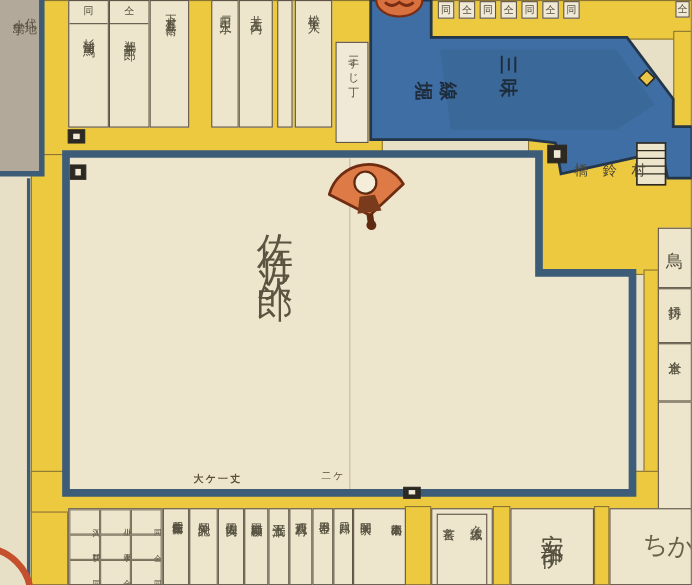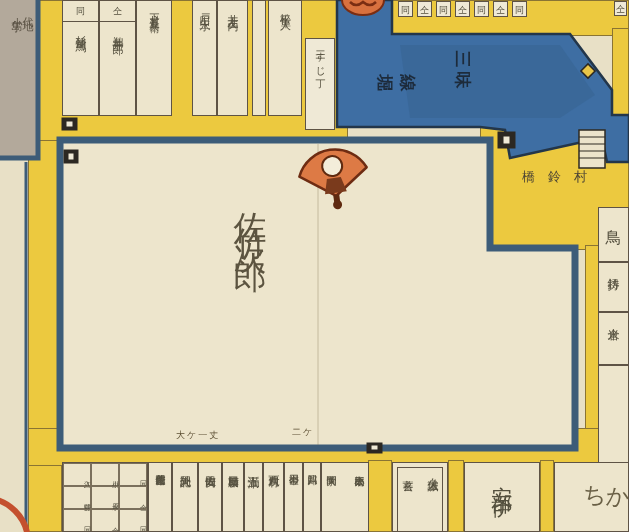--- a/index.html
+++ b/index.html
@@ -131,24 +131,24 @@
   <div class="tbox" style="left:436px;top:1px;width:15px;height:16px;line-height:16px;">同</div>
   <div class="tbox" style="left:455px;top:1px;width:15px;height:16px;line-height:16px;">仝</div>
   <div class="tbox" style="left:474px;top:1px;width:15px;height:16px;line-height:16px;">同</div>
   <div class="tbox" style="left:493px;top:1px;width:15px;height:16px;line-height:16px;">仝</div>
   <div class="tbox" style="left:512px;top:1px;width:15px;height:16px;line-height:16px;">同</div>
   <div class="tbox" style="left:614px;top:1px;width:13px;height:15px;line-height:15px;">仝</div>
 
   <span class="wl" style="left:440px;top:60px;width:44px;">三味</span>
   <span class="wl" style="left:376px;top:62px;width:40px;">線堀</span>
 
-  <span class="rnote" style="left:522px;top:146px;font-size:13px;letter-spacing:13px;color:#4c4434;margin-top:22px;">橋鈴村</span>
+  <span class="rnote" style="left:522px;top:146px;font-size:13px;letter-spacing:13px;color:#4c4434;">橋鈴村</span>
 
   <span class="vt" style="position:absolute;left:234px;top:186px;font-size:33px;letter-spacing:15px;color:#5c5440;">佐竹次郎</span>
-  <span class="rnote" style="left:176px;top:429px;">大ケ一丈</span>
+  <span class="rnote" style="left:176px;top:429px;font-weight:bold;">大ケ一丈</span>
   <span class="rnote" style="left:292px;top:426px;">二ケ</span>
   <span class="vt" style="position:absolute;left:1px;top:420px;font-size:10px;color:#5c5440;">ゝ</span>
 
   <div class="lot ctr" style="left:598px;top:207px;width:31px;height:55px;">
     <span class="vt" style="font-size:16px;margin-top:8px;">鳥</span>
   </div>
   <div class="lot ctr" style="left:598px;top:262px;width:31px;height:50px;">
     <span class="vt" style="font-size:12px;margin-top:6px;">釼持</span>
   </div>
   <div class="lot ctr" style="left:598px;top:312px;width:31px;height:53px;">

